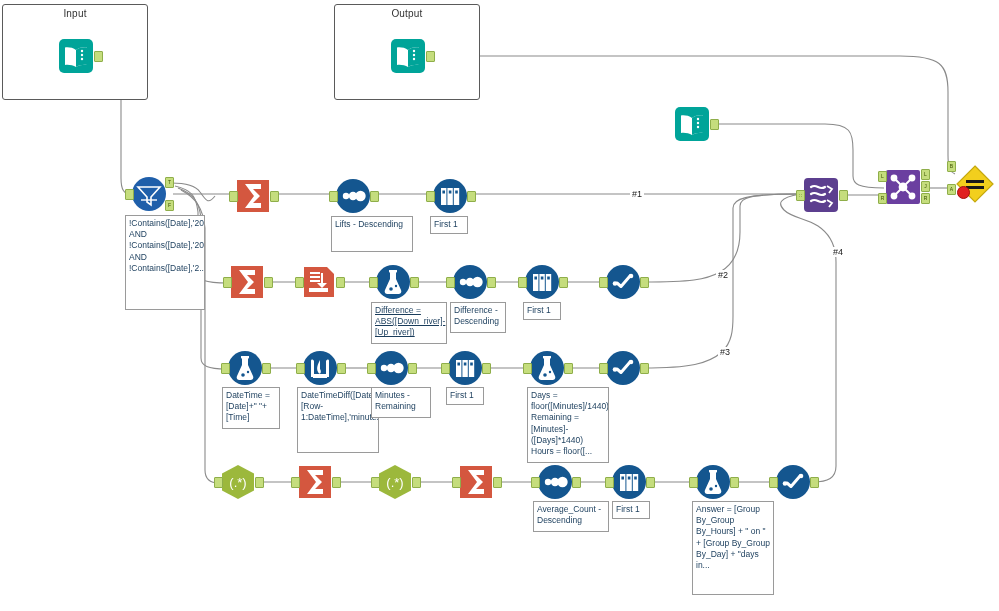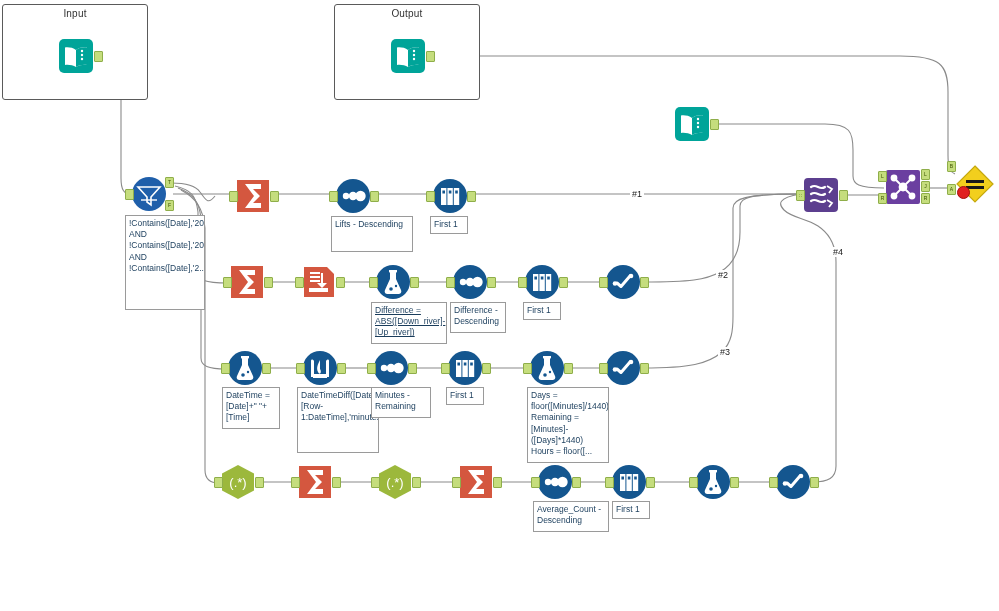--- a/index.html
+++ b/index.html
@@ -456,19 +456,20 @@
   <div class="note" style="left:523px;top:302px;width:38px;height:18px;">First 1</div>
   <div class="note" style="left:222px;top:387px;width:58px;height:42px;">DateTime = [Date]+" "+[Time]</div>
   <div class="note" style="left:297px;top:387px;width:82px;height:66px;">DateTimeDiff([DateTime],[Row-1:DateTime],'minutes')</div>
   <div class="note" style="left:371px;top:387px;width:60px;height:31px;">Minutes - Remaining</div>
   <div class="note" style="left:446px;top:387px;width:38px;height:18px;">First 1</div>
   <div class="note" style="left:527px;top:387px;width:82px;height:76px;">Days = floor([Minutes]/1440)
 Remaining = [Minutes]-([Days]*1440)
 Hours = floor([...</div>
   <div class="note" style="left:533px;top:501px;width:76px;height:31px;">Average_Count - Descending</div>
   <div class="note" style="left:612px;top:501px;width:38px;height:18px;">First 1</div>
+  <div class="note" style="left:692px;top:501px;width:82px;height:94px;">Answer = [Group By_Group By_Hours] + " on " + [Group By_Group By_Day] + "days in...</div>
 
   <div class="clab" style="left:630px;top:189px;">#1</div>
   <div class="clab" style="left:716px;top:270px;">#2</div>
   <div class="clab" style="left:718px;top:347px;">#3</div>
   <div class="clab" style="left:831px;top:247px;">#4</div>
 
 </div>
 
 </body></html>

